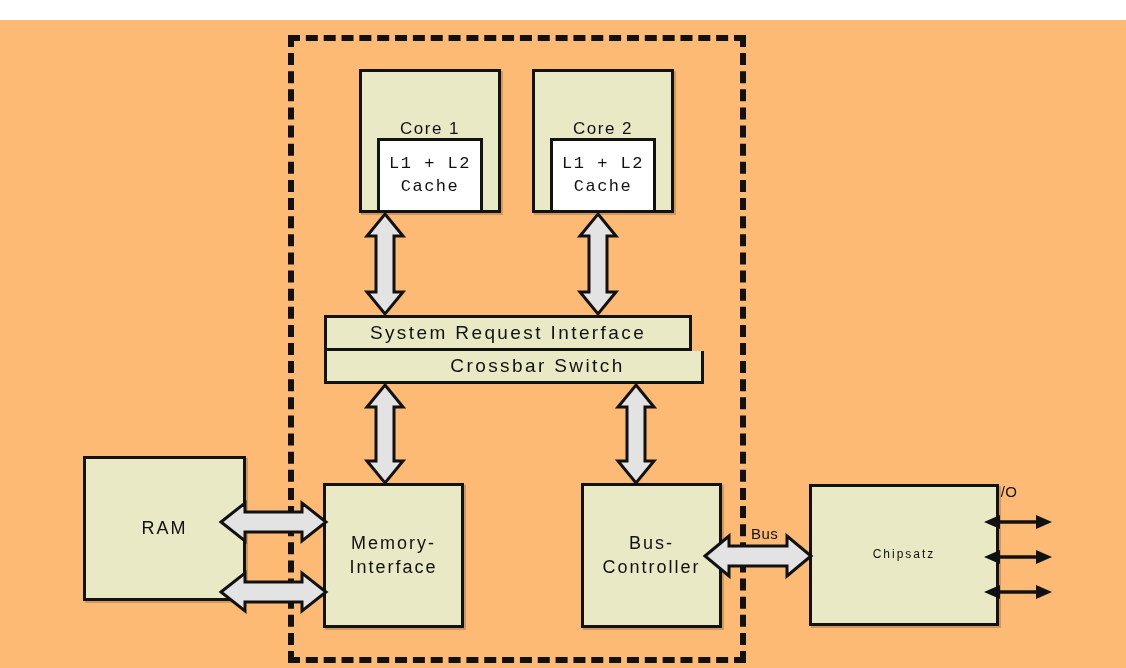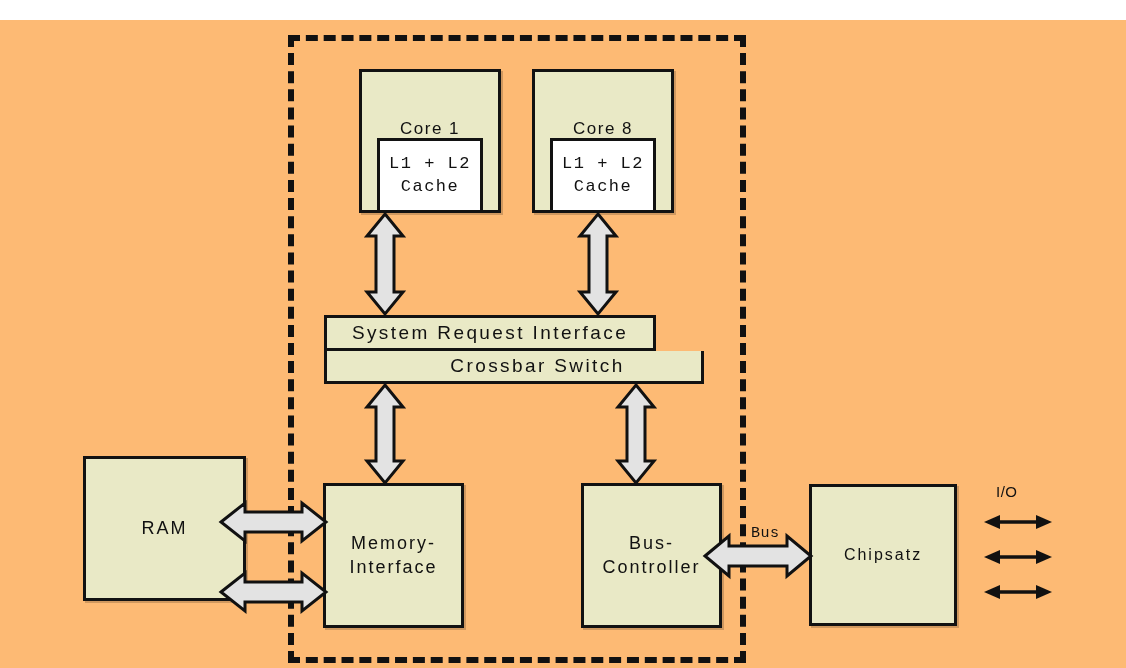--- a/index.html
+++ b/index.html
@@ -86,39 +86,39 @@
 
   <div class="dashed-frame"></div>
 
   <div class="box core" style="left:359px;top:49px;width:142px;height:144px;">
     <span class="core-label">Core 1</span>
   </div>
   <div class="cache" style="left:377px;top:118px;width:106px;height:75px;">L1 + L2
 Cache</div>
 
   <div class="box core" style="left:532px;top:49px;width:142px;height:144px;">
-    <span class="core-label">Core 8</span>
+    <span class="core-label">Core 2</span>
   </div>
   <div class="cache" style="left:550px;top:118px;width:106px;height:75px;">L1 + L2
 Cache</div>
 
-  <div class="bar" style="left:324px;top:295px;width:332px;height:36px;">System Request Interface</div>
+  <div class="bar" style="left:324px;top:295px;width:368px;height:36px;">System Request Interface</div>
   <div class="bar bar2" style="left:324px;top:331px;width:380px;height:33px;padding-left:47px;">Crossbar Switch</div>
 
   <div class="box" style="left:83px;top:436px;width:163px;height:145px;font-size:18px;">RAM</div>
 
   <div class="box" style="left:323px;top:463px;width:141px;height:145px;font-size:18px;">Memory-
 Interface</div>
 
   <div class="box" style="left:581px;top:463px;width:141px;height:145px;font-size:18px;">Bus-
 Controller</div>
 
-  <div class="box" style="left:809px;top:464px;width:148px;height:142px;font-size:16px;">Chipsatz</div>
+  <div class="box" style="left:809px;top:464px;width:190px;height:142px;font-size:12px;">Chipsatz</div>
 
-  <span class="label-free" style="left:751px;top:505px;font-family:Liberation Mono, monospace;">Bus</span>
+  <span class="label-free" style="left:751px;top:505px;">Bus</span>
   <span class="label-free" style="left:996px;top:463px;">I/O</span>
 
   <svg class="arrows" viewBox="0 0 1126 668">
     <defs>
       <g id="defs-none"></g>
     </defs>
 
     <polygon points="385,194 403,216 394,216 394,272 403,272 385,294 367,272 376,272 376,216 367,216" fill="#e3e3e3" stroke="#111" stroke-width="3" stroke-linejoin="miter"></polygon>
 
     <polygon points="598,194 616,216 607,216 607,272 616,272 598,294 580,272 589,272 589,216 580,216" fill="#e3e3e3" stroke="#111" stroke-width="3" stroke-linejoin="miter"></polygon>

